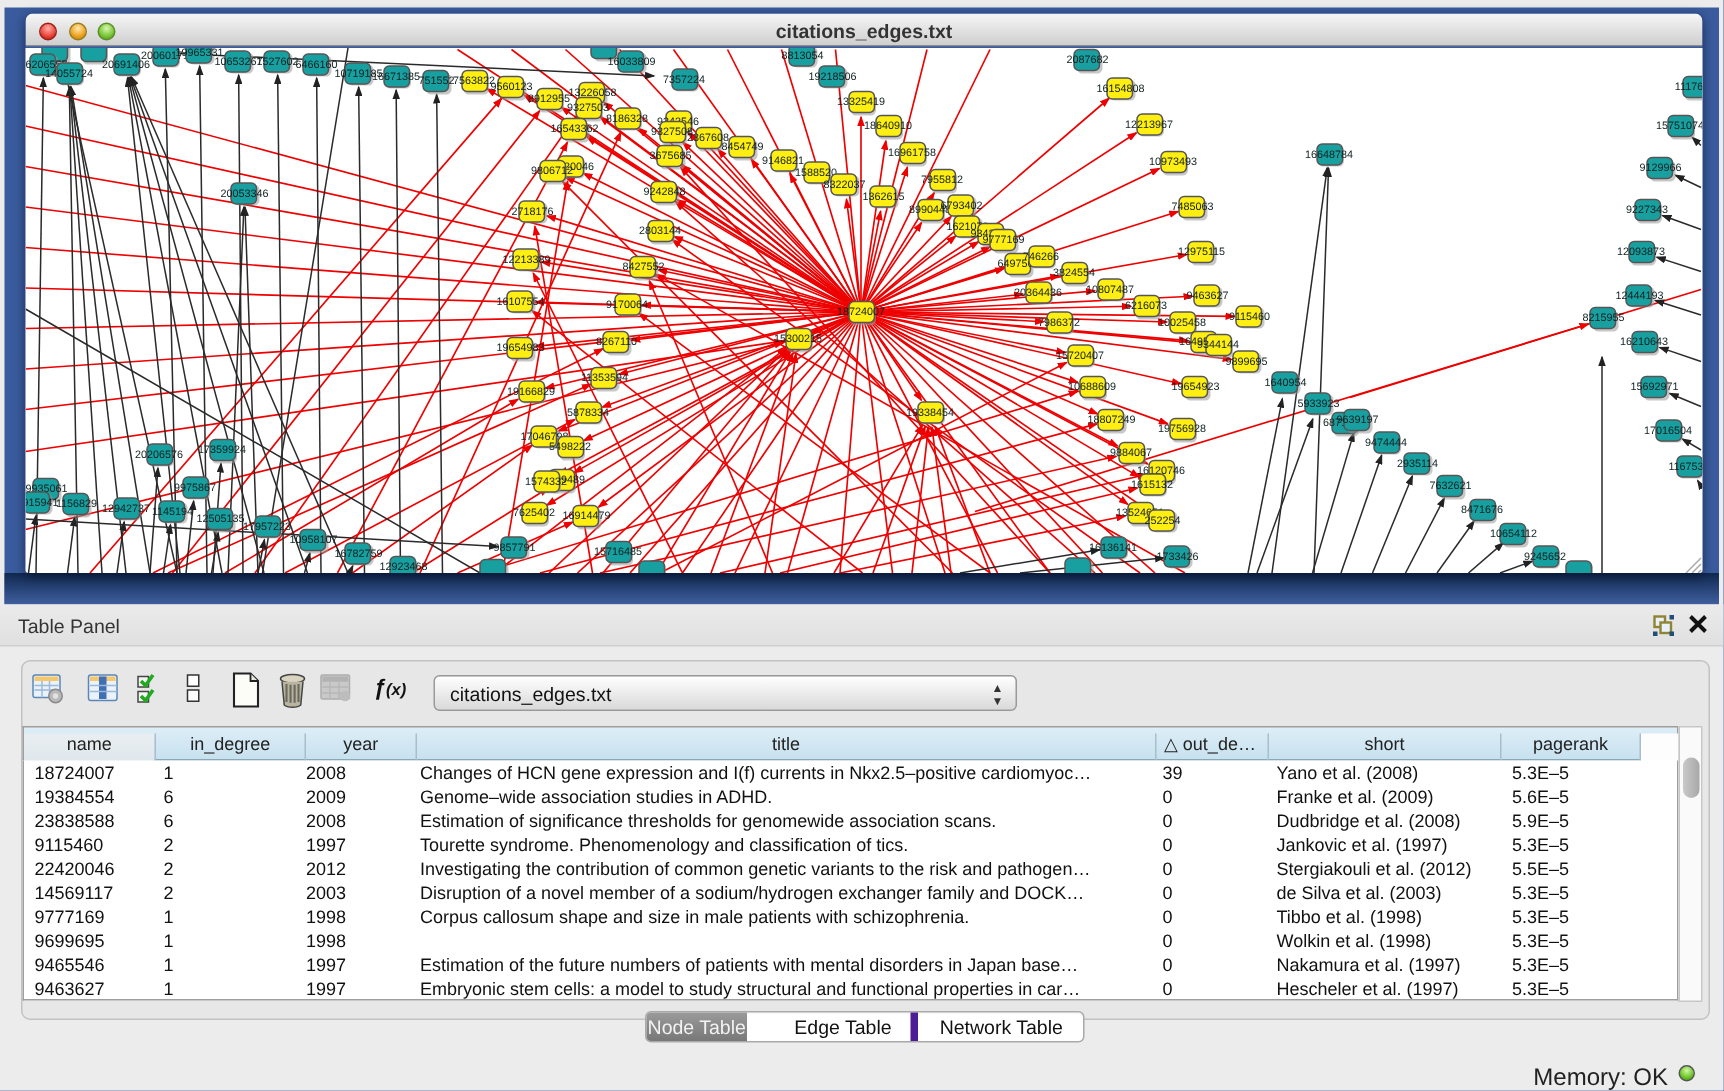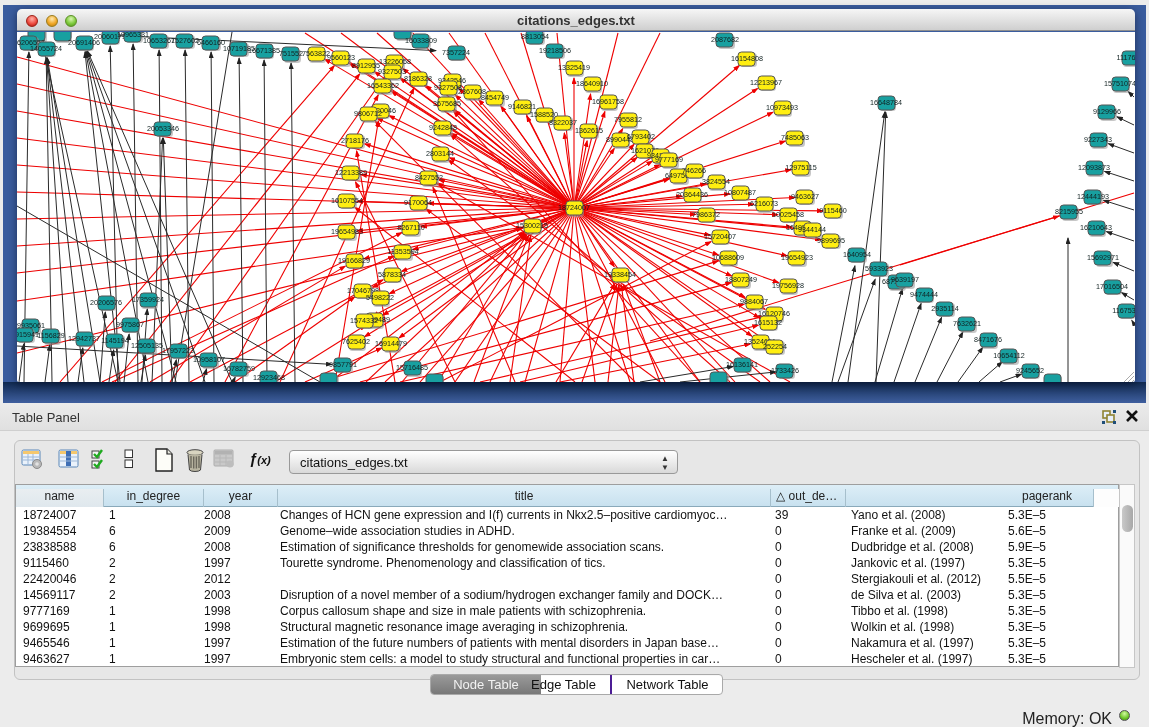--- a/index.html
+++ b/index.html
@@ -24,22 +24,22 @@
 #dd .a {position:absolute;right:8px;top:3px;font-size:8px;color:#333;line-height:9px}
 #thead {position:absolute;left:15px;top:484px;width:1104px;height:23px;background:linear-gradient(#ddeef7,#c8e1ef);border:1px solid #9e9e9e;border-bottom:1px solid #89a9ba}
 .th {position:absolute;top:4px;font-size:12px;color:#222;text-align:center;border-right:1px solid #a6bfcc;height:23px}
 #tbody {position:absolute;left:15px;top:507px;width:1104px;height:160px;background:#fff;border-left:1px solid #9e9e9e;border-right:1px solid #9e9e9e;border-bottom:1px solid #9e9e9e;overflow:hidden}
 .tr {position:absolute;left:0;width:100%;height:16px}
 .tr span {position:absolute;top:1px;font-size:12px;color:#111;white-space:nowrap}
 #sb {position:absolute;left:1119px;top:484px;width:16px;height:184px;background:#fafafa;border:1px solid #c6c6c6}
 #sbt {position:absolute;left:1121.5px;top:505px;width:11px;height:27px;border-radius:5.5px;background:linear-gradient(90deg,#c9c9c9,#a8a8a8)}
 #tabs {position:absolute;left:430px;top:674px;width:293px;height:21px;border:1px solid #a9a9a9;border-radius:4px;background:#fff;box-shadow:inset 0 1px 0 #f8f8f8}
 .tab {position:absolute;top:0;height:19px;font-size:13px;color:#111;text-align:center;padding-top:2px}
-#tab1 {left:0;width:110px;background:linear-gradient(#9a9a9a,#787878);color:#f2f2f2;border-radius:3px 0 0 3px}
-#tab2 {left:86px;width:95px;border-right:2px solid #4c1d95}
+#tab1 {left:0;width:67px;background:linear-gradient(#9a9a9a,#787878);color:#f2f2f2;border-radius:3px 0 0 3px}
+#tab2 {left:86px;width:95px;border-right:5px solid #4c1d95}
 #tab3 {left:181px;width:111px}
 #mem {position:absolute;right:37px;top:710px;font-size:16px;color:#222}
 #memdot {position:absolute;right:19px;top:710px;width:11px;height:11px;border-radius:50%;background:radial-gradient(circle at 50% 30%, #d2f8a0, #6cc428 60%, #3f8f10);border:1px solid #555}
 </style></head><body>
 <div id="desktop">
   <div id="shade"></div>
   <div id="win">
     <div id="titlebar">
       <div class="light" id="l1"></div>
         <div class="light" id="l2"></div>
@@ -737,20 +737,21 @@
 <div id="dd">
     <span class="t">citations_edges.txt</span>
     <span class="a">▲<br>▼</span>
   </div>
 <div id="thead">
   <span class="th" style="left:0;width:88px;background:linear-gradient(#e9eef1,#dce6ec)">name</span>
   <span class="th" style="left:88px;width:100px">in_degree</span>
   <span class="th" style="left:188px;width:74px">year</span>
   <span class="th" style="left:262px;width:493px">title</span>
   <span class="th" style="left:755px;width:75px;text-align:left;padding-left:5px">△ out_de…</span>
+  <span class="th" style="left:830px;width:155px">short</span>
   <span class="th" style="left:985px;width:93px">pagerank</span>
   <span class="th" style="left:1078px;width:25px;border-right:none;background:#fdfdfd"></span>
 </div>
 <div id="tbody">
     <div class="tr" style="top:0px">
       <span style="left:7px">18724007</span>
       <span style="left:93px">1</span>
       <span style="left:188px">2008</span>
       <span style="left:264px">Changes of HCN gene expression and I(f) currents in Nkx2.5–positive cardiomyoc…</span>
       <span style="left:759px">39</span>
@@ -781,20 +782,21 @@
       <span style="left:188px">1997</span>
       <span style="left:264px">Tourette syndrome. Phenomenology and classification of tics.</span>
       <span style="left:759px">0</span>
       <span style="left:835px">Jankovic et al. (1997)</span>
       <span style="left:992px">5.3E–5</span>
     </div>
     <div class="tr" style="top:64px">
       <span style="left:7px">22420046</span>
       <span style="left:93px">2</span>
       <span style="left:188px">2012</span>
+      <span style="left:264px">Investigating the contribution of common genetic variants to the risk and pathogen…</span>
       <span style="left:759px">0</span>
       <span style="left:835px">Stergiakouli et al. (2012)</span>
       <span style="left:992px">5.5E–5</span>
     </div>
     <div class="tr" style="top:80px">
       <span style="left:7px">14569117</span>
       <span style="left:93px">2</span>
       <span style="left:188px">2003</span>
       <span style="left:264px">Disruption of a novel member of a sodium/hydrogen exchanger family and DOCK…</span>
       <span style="left:759px">0</span>
@@ -807,21 +809,20 @@
       <span style="left:188px">1998</span>
       <span style="left:264px">Corpus callosum shape and size in male patients with schizophrenia.</span>
       <span style="left:759px">0</span>
       <span style="left:835px">Tibbo et al. (1998)</span>
       <span style="left:992px">5.3E–5</span>
     </div>
     <div class="tr" style="top:112px">
       <span style="left:7px">9699695</span>
       <span style="left:93px">1</span>
       <span style="left:188px">1998</span>
-      <span style="left:264px">Structural magnetic resonance image averaging in schizophrenia.</span>
       <span style="left:759px">0</span>
       <span style="left:835px">Wolkin et al. (1998)</span>
       <span style="left:992px">5.3E–5</span>
     </div>
     <div class="tr" style="top:128px">
       <span style="left:7px">9465546</span>
       <span style="left:93px">1</span>
       <span style="left:188px">1997</span>
       <span style="left:264px">Estimation of the future numbers of patients with mental disorders in Japan base…</span>
       <span style="left:759px">0</span>

